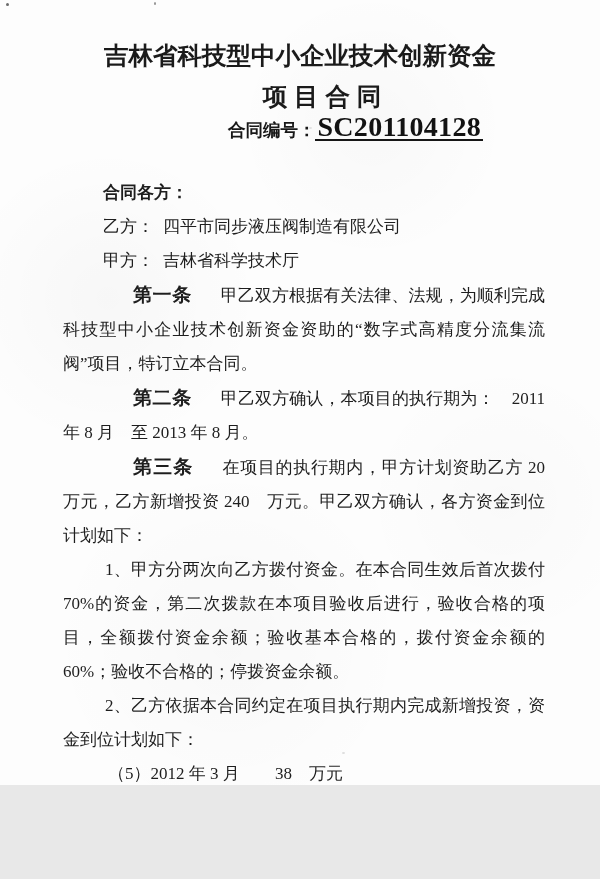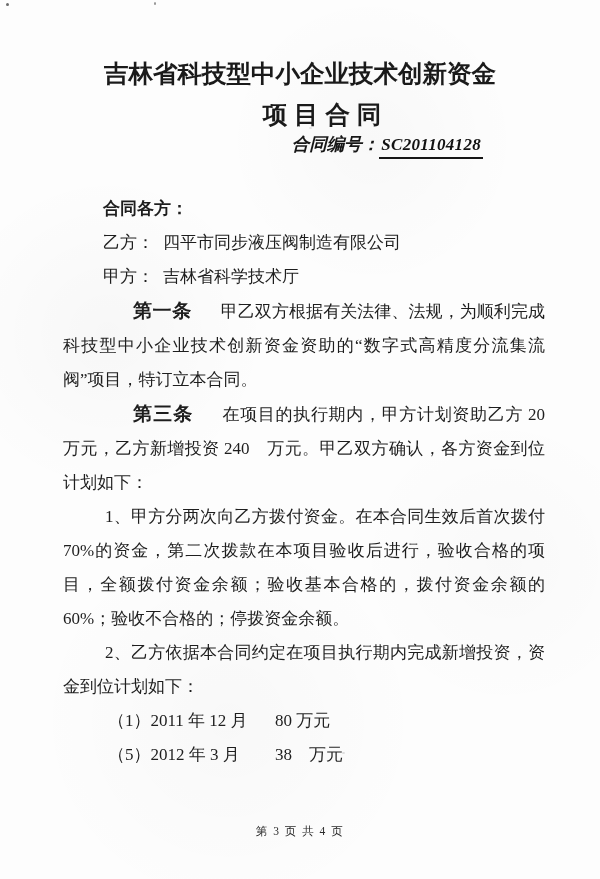--- a/index.html
+++ b/index.html
@@ -2,63 +2,62 @@
 <html style="--paper: #fdfdfd; --ink: #1e1e1e;"><head>
 <meta charset="utf-8">
 <style>
   :root{
     --paper:#fdfdfd;
     --ink:#1e1e1e;
   }
   html,body{margin:0;padding:0;background:#e8e8e8;}
   .page{
     position:relative;
-    width:600px;height:879px;
+    width:600px;height:785px;
     margin:0 auto;
     box-sizing:border-box;
     background-color:var(--paper);
     background-image:
       radial-gradient(circle at 18% 38%, rgba(0,0,0,0.022), transparent 22%),
       radial-gradient(circle at 62% 16%, rgba(0,0,0,0.018), transparent 18%),
       radial-gradient(circle at 84% 64%, rgba(0,0,0,0.016), transparent 20%),
       radial-gradient(circle at 38% 82%, rgba(0,0,0,0.018), transparent 24%);
     color:var(--ink);
     font-family:"Liberation Serif", serif;
-    padding-top:58px;
+    padding-top:40px;
     overflow:hidden;
   }
   .title{
     text-align:center;
     font-family:"Liberation Sans", sans-serif;
     font-weight:700;
     font-size:24.5px;
     line-height:32px;
     color:#1a1a1a;
     margin:0;
   }
   .t2{margin-top:9px;margin-left:44px;}
   .contract-no{
     display:flex;
     justify-content:flex-end;
     align-items:baseline;
     padding-right:117px;
     line-height:25px;
     margin-top:1px;
-    font-style:italic;
   }
   .cn-label{
     font-family:"Liberation Sans", sans-serif;
     font-weight:700;
     font-size:17.5px;
     color:#171717;
   }
   .cn-value{
     font-family:"Liberation Serif", serif;
     font-weight:700;
-    font-size:17px;
+    font-size:28px;
     letter-spacing:0.3px;
     border-bottom:2px solid #161616;
     padding:0 2px 0 2px;
     color:#121212;
   }
   .body{
     margin-top:33px;
     padding-left:63px;
     padding-right:55px;
     font-size:17px;
@@ -118,28 +117,28 @@
   <div class="body">
 
     <p class="indent bold-serif">合同各方：</p>
 
     <p class="indent"><span class="party-label">乙方：</span><span>四平市同步液压阀制造有限公司</span></p>
 
     <p class="indent"><span class="party-label">甲方：</span><span>吉林省科学技术厅</span></p>
 
     <p class="para"><span class="art-label">第一条</span><span>甲乙双方根据有关法律、法规，为顺利完成科技型中小企业技术创新资金资助的“数字式高精度分流集流阀”项目，特订立本合同。</span></p>
 
+    <p class="para"><span class="art-label">第二条</span><span>甲乙双方确认，本项目的执行期为：　2011 年 8 月　至 2013 年 8 月。</span></p>
 
     <p class="para"><span class="art-label">第三条</span><span>在项目的执行期内，甲方计划资助乙方 20 万元，乙方新增投资 240　万元。甲乙双方确认，各方资金到位计划如下：</span></p>
 
     <p class="para">1、甲方分两次向乙方拨付资金。在本合同生效后首次拨付 70%的资金，第二次拨款在本项目验收后进行，验收合格的项目，全额拨付资金余额；验收基本合格的，拨付资金余额的 60%；验收不合格的；停拨资金余额。</p>
 
     <p class="para">2、乙方依据本合同约定在项目执行期内完成新增投资，资金到位计划如下：</p>
 
-    <p class="sched"><span class="sched-item">（1）2011 年 12 月</span><span class="sched-amount">80 万元</span></p>
 
     <p class="sched"><span class="sched-item">（5）2012 年 3 月</span><span class="sched-amount">38　万元</span></p>
 
   </div>
 
   <div class="footer">第 3 页 共 4 页</div>
 
 </div>
 
 </body></html>

